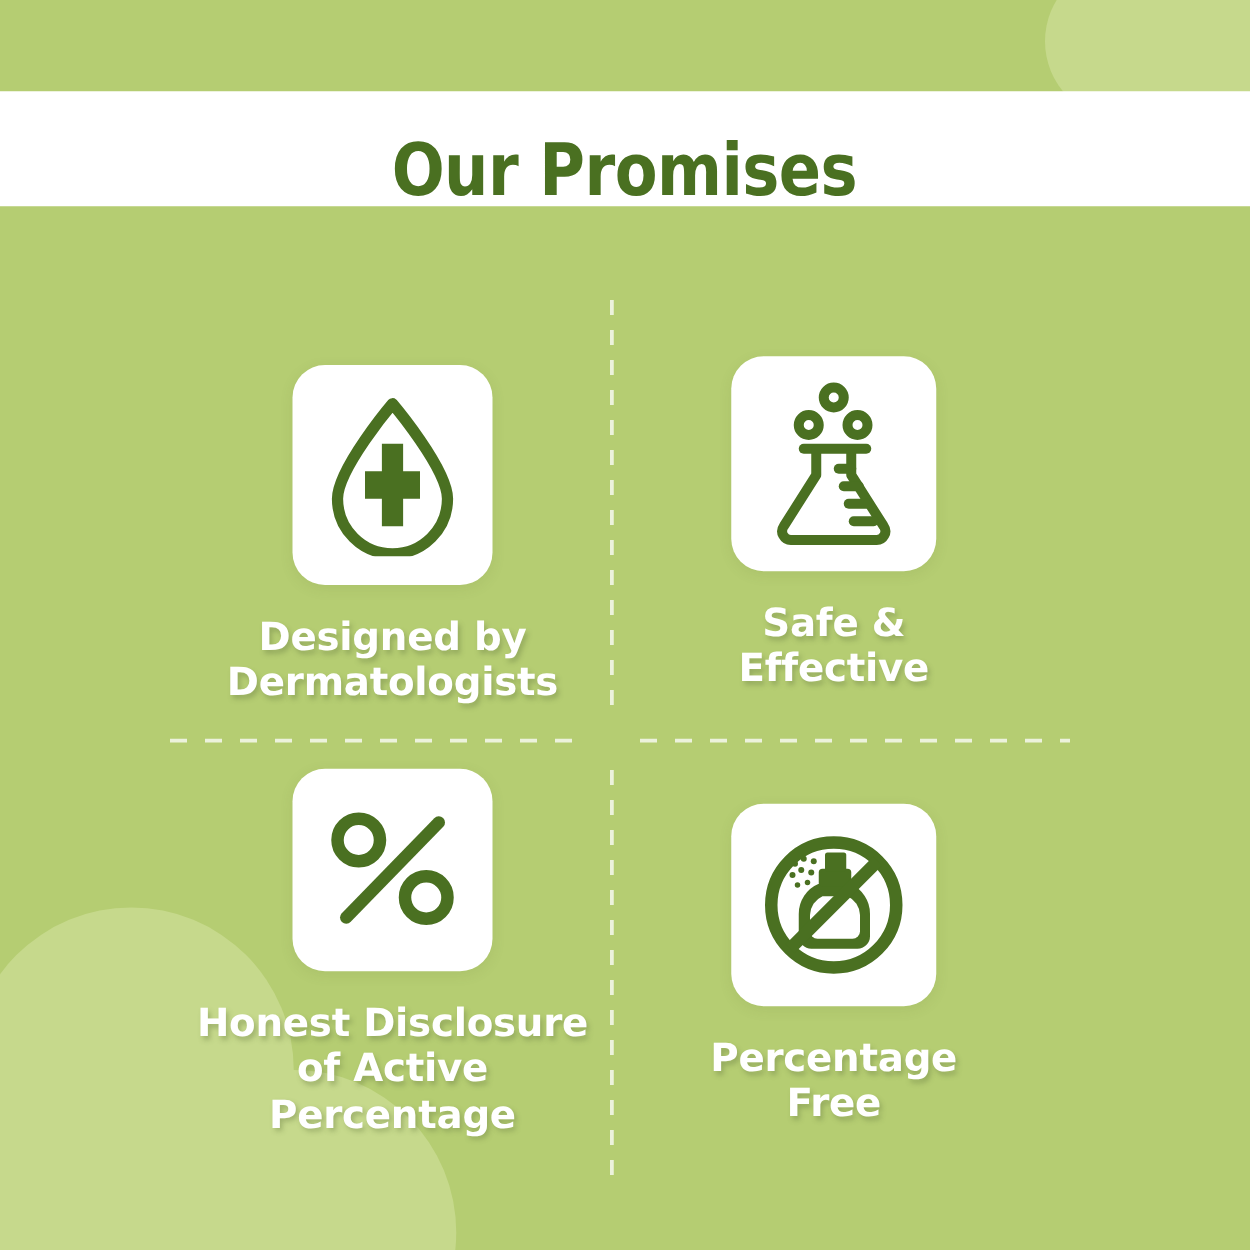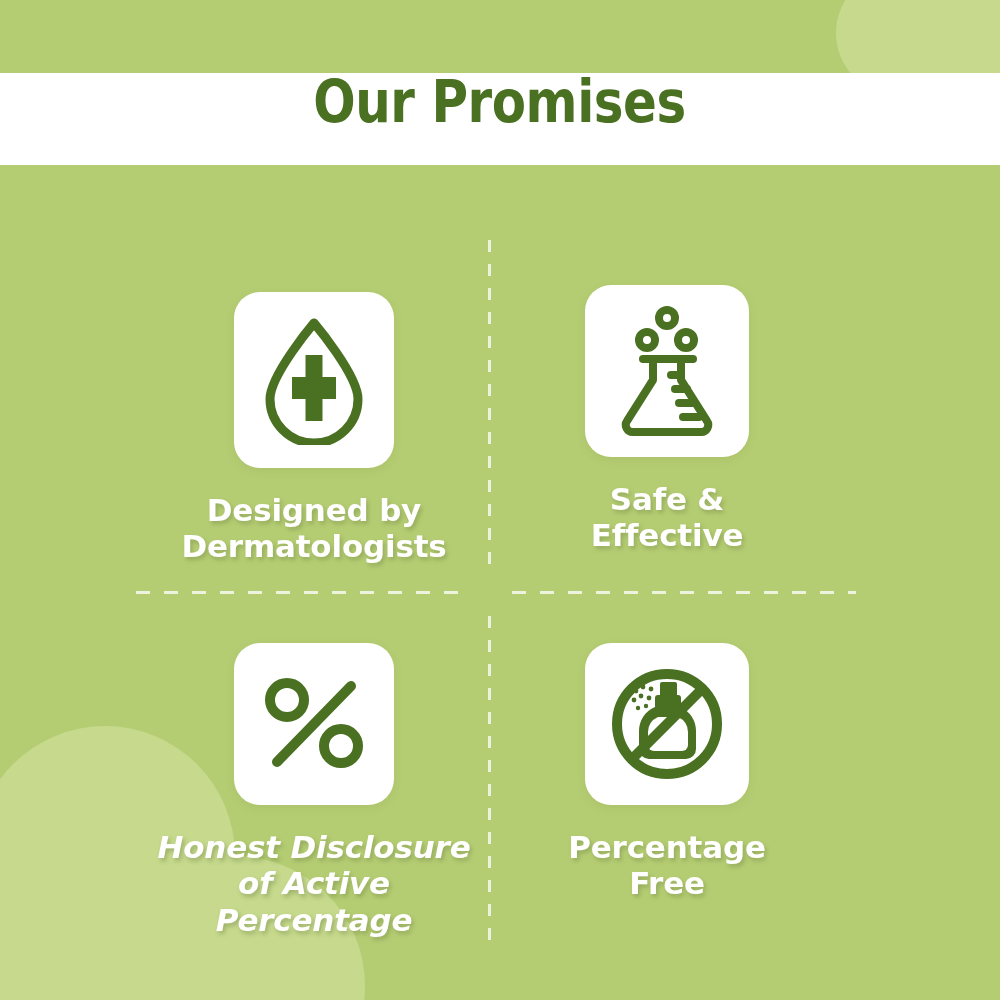--- a/index.html
+++ b/index.html
@@ -75,21 +75,21 @@
 
   
   #header-banner {
     position: absolute;
     left: 0;
     top: 73px;
     width: 1000px;
     height: 92px;
     background: #ffffff;
     display: flex;
-    align-items: flex-start;
+    align-items: flex-end;
     justify-content: center;
   }
   #page-title {
     font-family: "DejaVu Sans", sans-serif;
     font-size: 58px;
     font-weight: 700;
     letter-spacing: -0.5px;
     color: #4a7021;
     line-height: 1;
     transform: scaleX(0.86);
@@ -185,21 +185,21 @@
     letter-spacing: -0.2px;
   }
 
   
   #promise-1 { left: 154px; top: 127px; width: 320px; }
   #promise-1 .icon-card { width: 160px; height: 176px; }
 
   #promise-2 { left: 520px; top: 120px; width: 294px; }
   #promise-2 .icon-card { width: 164px; height: 172px; }
 
-  #promise-3 { left: 154px; top: 478px; width: 320px; font-style: italic; }
+  #promise-3 { left: 154px; top: 450px; width: 320px; }
   #promise-3 .icon-card { width: 160px; height: 162px; }
 
   #promise-4 { left: 520px; top: 478px; width: 294px; }
   #promise-4 .icon-card { width: 164px; height: 162px; }
 
   .icon-svg { display: block; }
 </style>
 </head>
 <body>
 

